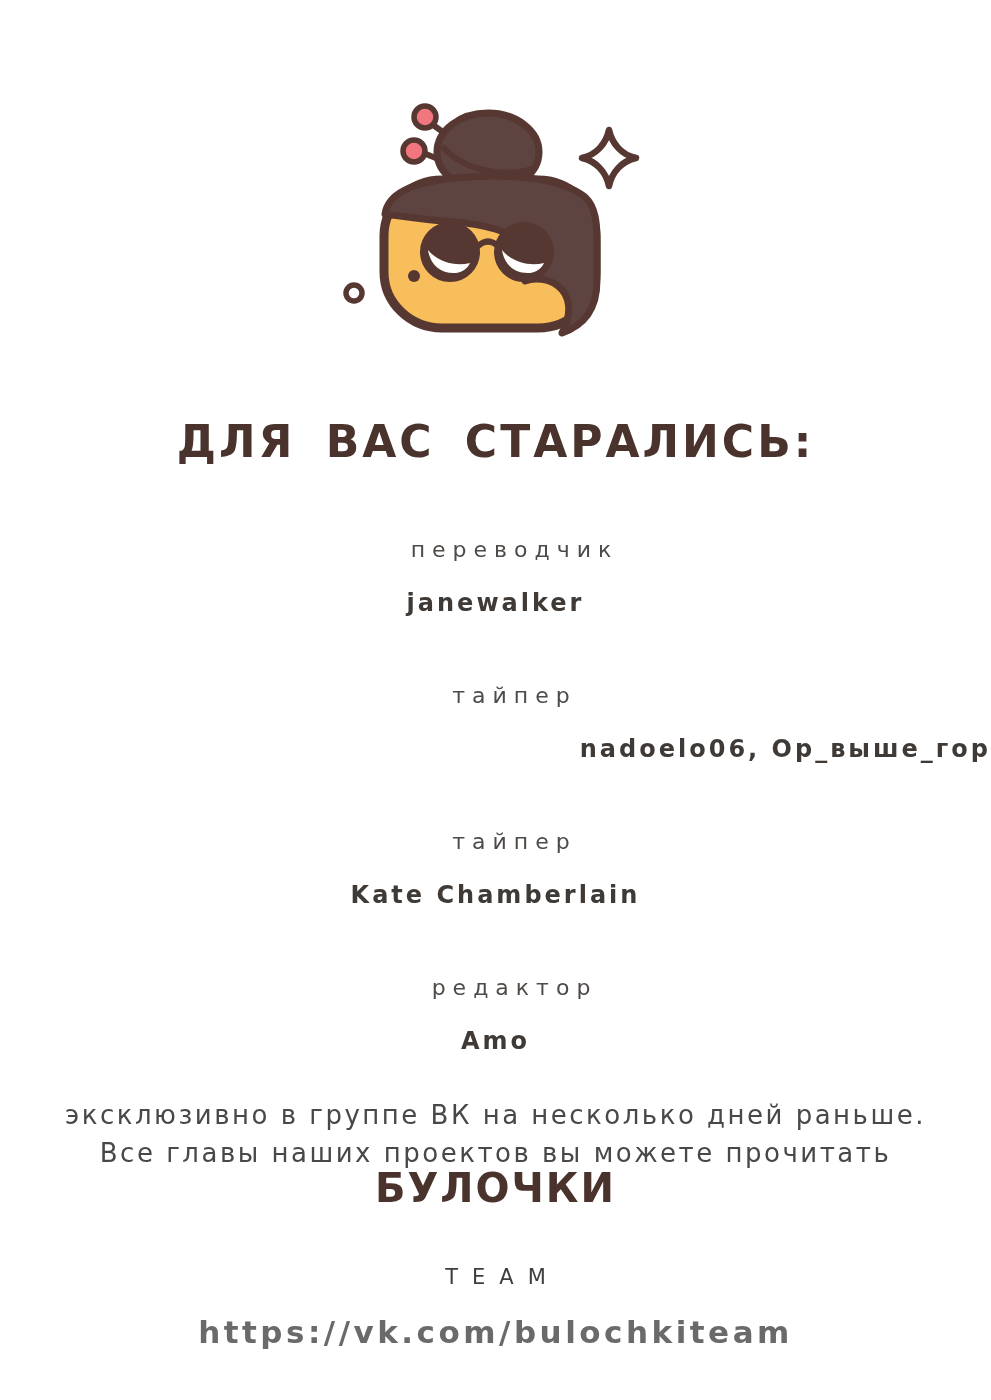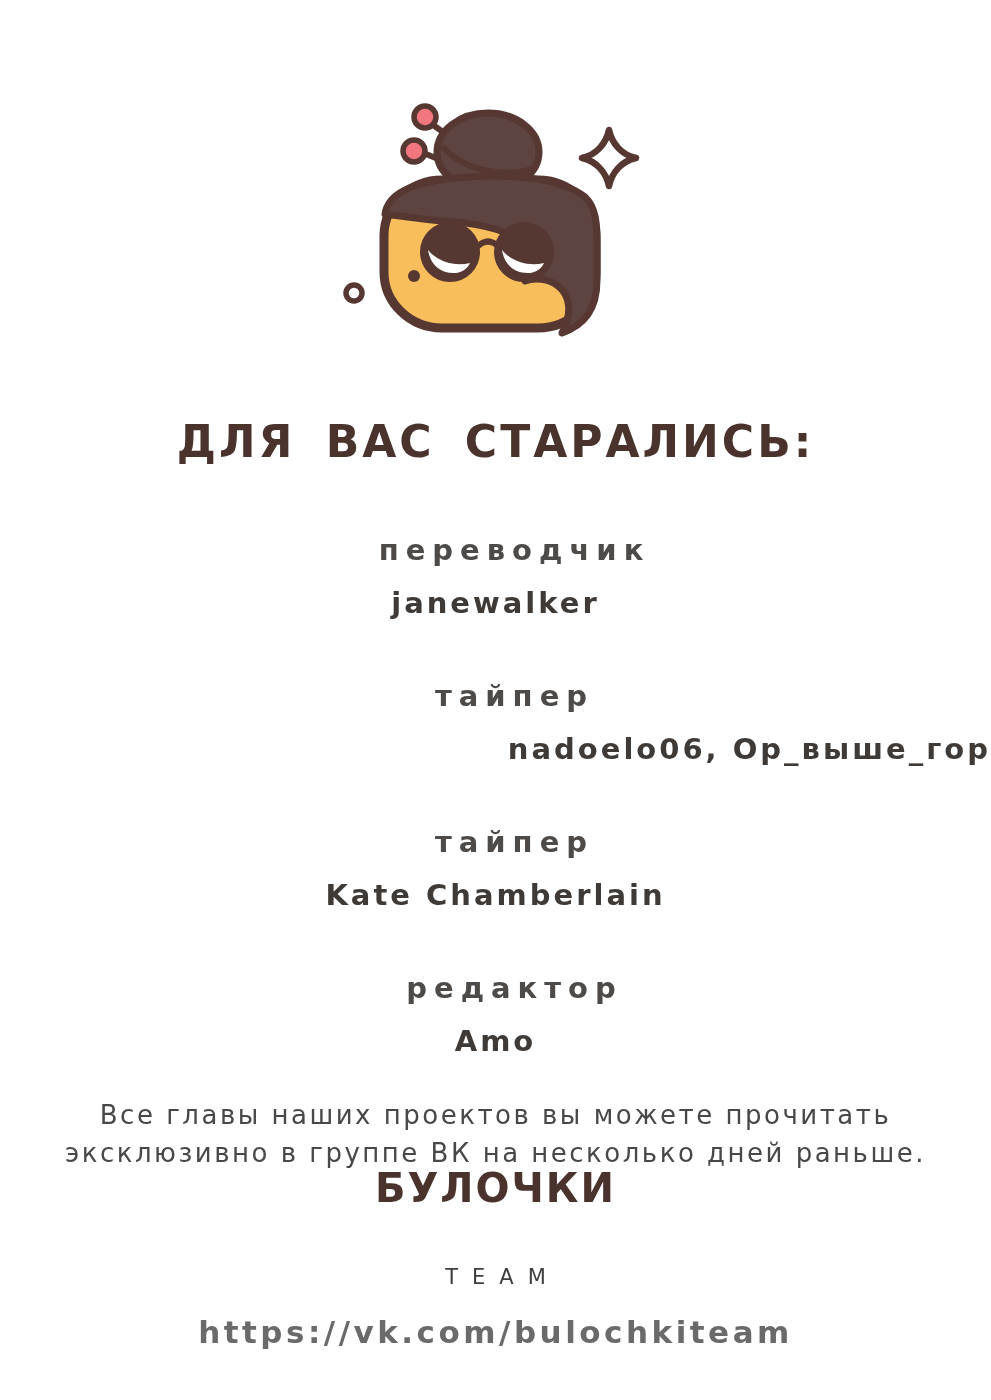--- a/index.html
+++ b/index.html
@@ -16,25 +16,25 @@
     position:relative; width:991px; height:1400px; margin:4px auto;
     background:var(--page-bg); overflow:hidden;
   }
   .t{position:absolute; left:0; right:0; text-align:center; white-space:nowrap;}
   .mascot{position:absolute; top:80px; left:50%; transform:translateX(-50%);}
   .heading{
     top:412px; font-size:44px; line-height:52px; font-weight:bold;
     letter-spacing:3px; word-spacing:12px; color:var(--heading-text);
   }
   .role{
-    font-size:29px; line-height:36px; font-weight:700;
+    font-size:22px; line-height:36px; font-weight:400;
     letter-spacing:7px; color:var(--role-text);padding-left:38px;
   }
   .names{
-    font-size:29px; line-height:34px; font-weight:bold;
+    font-size:24px; line-height:34px; font-weight:bold;
     letter-spacing:3px; color:var(--name-text);
   }
   .role-1{top:528px;} .names-1{top:582px;}
   .role-2{top:674px;} .names-2{top:728px;text-align:right;}
   .role-3{top:820px;} .names-3{top:874px;}
   .role-4{top:966px;} .names-4{top:1020px;}
   .notice{
     top:1092px; font-size:26px; line-height:38px;
     letter-spacing:2.5px; color:var(--notice-text); white-space:nowrap;
   }
@@ -105,22 +105,22 @@
   <div class="t role role-2">тайпер</div>
   <div class="t names names-2">nadoelo06, Ор_выше_гор</div>
 
   <div class="t role role-3">тайпер</div>
   <div class="t names names-3">Kate Chamberlain</div>
 
   <div class="t names names-4">Amo</div>
   <div class="t role role-4">редактор</div>
 
   <div class="t notice">
+    <div>эксклюзивно в группе ВК на несколько дней раньше.</div>
     <div>Все главы наших проектов вы можете прочитать</div>
-    <div>эксклюзивно в группе ВК на несколько дней раньше.</div>
   </div>
 
   <div class="t team-name">БУЛОЧКИ</div>
   <div class="t team-suffix">TEAM</div>
 
   <div class="t link">https://vk.com/bulochkiteam</div>
 
 </div>
 
 </body></html>

